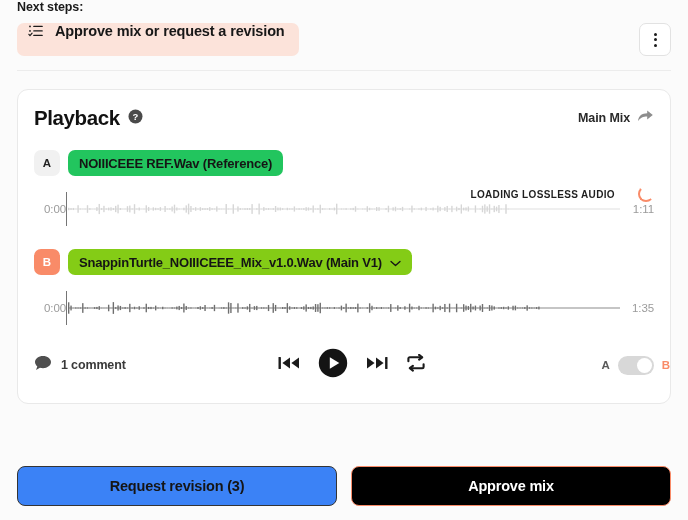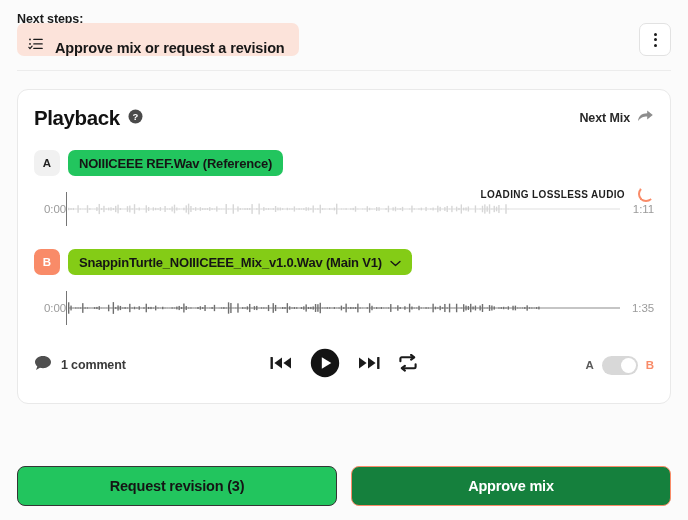--- a/index.html
+++ b/index.html
@@ -8,27 +8,27 @@
     font-family: "Liberation Sans", sans-serif;
     background: #fbfbfb;
     color: #1b1b1b;
     overflow: hidden;
   }
 
   .page { position: relative; width: 688px; height: 520px; }
 
   
   .nextsteps-label {
-    position: absolute; left: 17px; top: 12px;
+    position: absolute; left: 17px; top: 0px;
     font-size: 12.5px; font-weight: bold; color: #1b1b1b;
     letter-spacing: -0.1px;
   }
   .nextsteps-banner {
     position: absolute; left: 17px; top: 23px;
-    height: 33px; display: flex; align-items: flex-end;
+    height: 33px; display: flex; align-items: flex-start;
     background: #fce3da; border-radius: 7px;
     padding: 0 14px 0 11px; gap: 11px;
   }
   .nextsteps-text {
     font-size: 14.5px; font-weight: bold; color: #171717;
     letter-spacing: -0.15px; white-space: nowrap;
   }
   .checklist-icon { display: block; }
 
   .kebab-btn {
@@ -119,36 +119,36 @@
   .wave-canvas { flex: 1 1 auto; height: 34px; position: relative; }
   .wave-canvas svg { display: block; width: 100%; height: 34px; }
   .time-right {
     width: 34px; font-size: 11.5px; color: #9b9b9b;
     text-align: right; flex: 0 0 auto; letter-spacing: -0.1px;
     padding-left: 6px;
   }
 
   .loading-row {
     position: absolute; right: 0px; top: 36px;
-    display: flex; align-items: center; gap: 13px; text-align: right;
+    display: flex; align-items: center; gap: 23px; text-align: right;
   }
   .loading-text {
     font-size: 10px; font-weight: bold; color: #1f1f1f;
     letter-spacing: 0.35px;
   }
   .spinner {
     width: 16px; height: 16px; border-radius: 50%;
     border: 2px solid #f98b68;
     border-right-color: transparent;
     border-top-color: transparent;
   }
 
   
   .transport {
-    position: absolute; left: 16px; right: 16px; top: 258px;
+    position: absolute; left: 16px; right: 0; top: 258px;
     height: 34px; display: flex; align-items: center; justify-content: flex-end;
   }
   .comments {
     display: flex; align-items: center; gap: 9px; cursor: pointer;
   }
   .comments-label {
     font-size: 12.5px; font-weight: bold; color: #3a3a3a;
     letter-spacing: -0.15px;
   }
   .controls {
@@ -185,24 +185,24 @@
     padding: 0 17px;
   }
   .btn {
     height: 40px; flex: 1 1 0;
     border-radius: 8px;
     display: flex; align-items: center; justify-content: center;
     font-size: 14.5px; font-weight: bold; letter-spacing: -0.2px;
     cursor: pointer;
   }
   .btn-secondary {
-    background: #22c55e; border: 1.5px solid #343434; color: #151515;
+    background: #3b82f6; border: 1.5px solid #343434; color: #151515;
   }
   .btn-primary {
-    background: #15803d; border: 1.5px solid #f98b68; color: #ffffff;
+    background: #000000; border: 1.5px solid #f98b68; color: #ffffff;
   }
 </style>
 </head>
 <body>
 
 <div class="page">
 
   <div class="nextsteps-label">Next steps:</div>
 
   <div class="nextsteps-banner">
@@ -231,21 +231,21 @@
 
     <div class="card-head">
       <span class="card-title">Playback</span>
       <span class="help-icon">
         <svg width="15" height="15" viewBox="0 0 15 15">
           <circle cx="7.5" cy="7.5" r="7" fill="#4a4a4a"></circle>
           <text x="7.5" y="11.1" font-family="Liberation Sans, sans-serif" font-size="9.5" font-weight="bold" fill="#ffffff" text-anchor="middle">?</text>
         </svg>
       </span>
       <span class="share-mix">
-        <span class="share-mix-label">Next Mix</span>
+        <span class="share-mix-label">Main Mix</span>
         <span>
           <svg width="17" height="14" viewBox="0 0 17 14">
             <path d="M1 12.2 C1.6 6.4 5.2 4.4 10.2 4.3 L10.2 1.4 L15.8 5.9 L10.2 10.4 L10.2 7.5 C6.2 7.5 3.3 8.6 1 12.2 Z" fill="#8d8d8d"></path>
           </svg>
         </span>
       </span>
     </div>
 
     <div class="track track-a">
       <div class="track-head">

